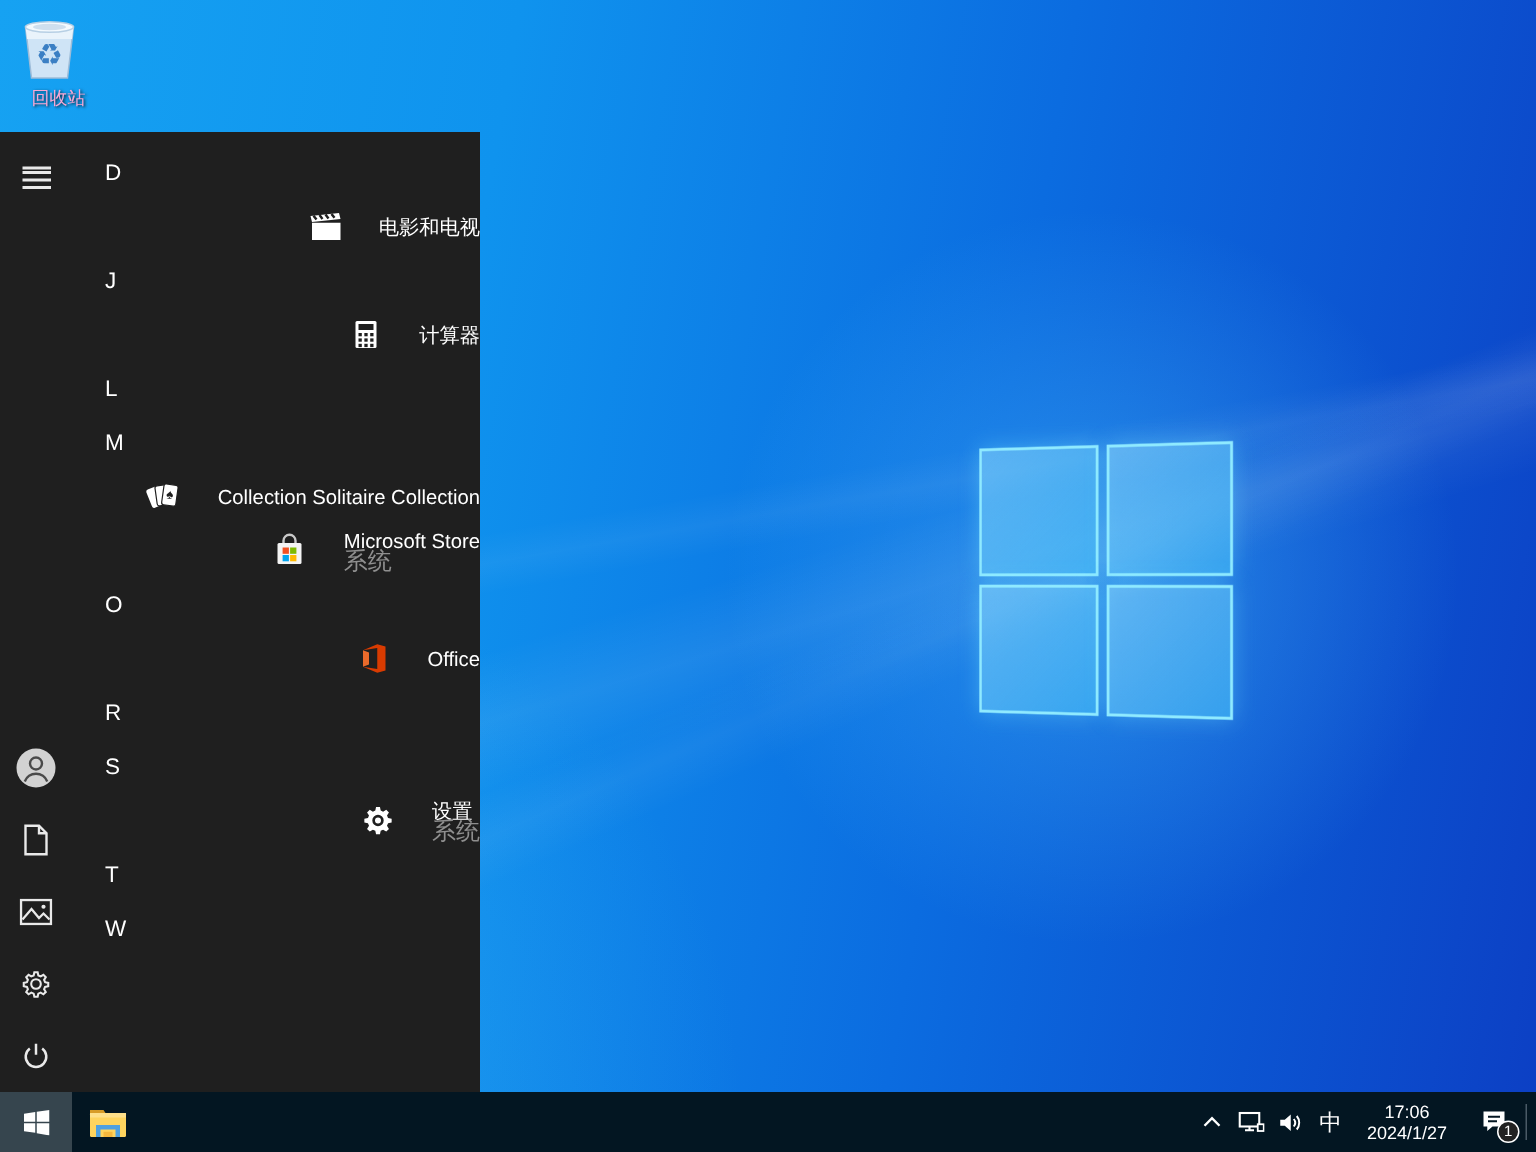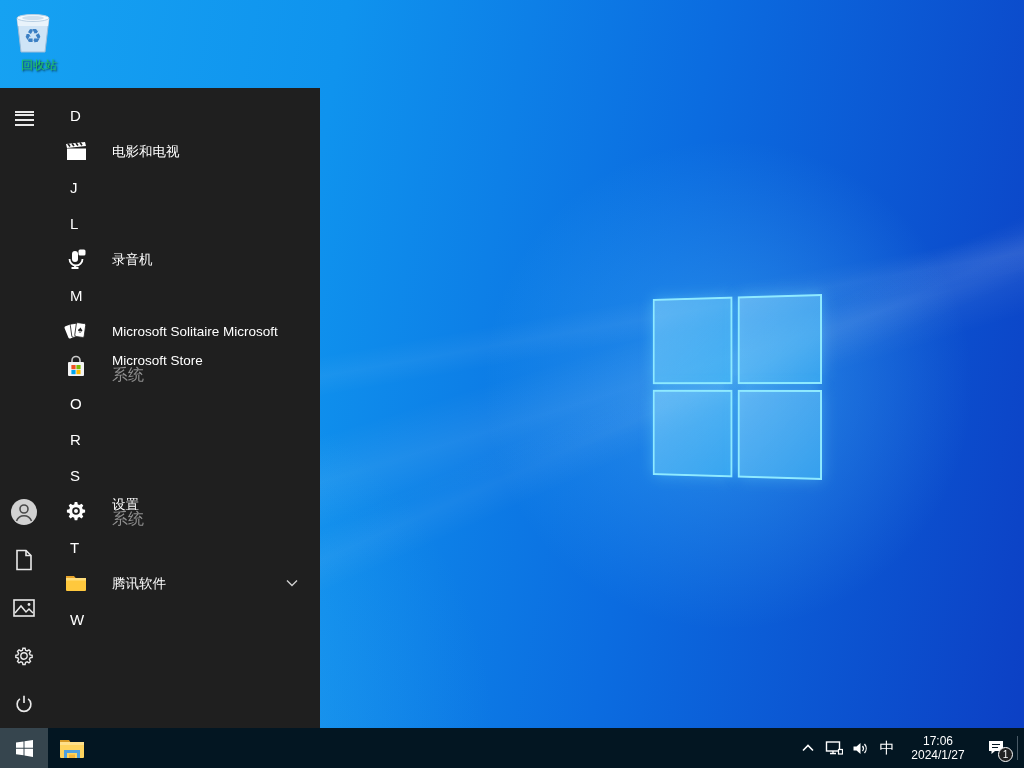--- a/index.html
+++ b/index.html
@@ -23,34 +23,34 @@
   .win-logo { position:absolute; left:636px; top:294px; width:186px; height:186px;
     transform:perspective(900px) rotateY(-16deg); transform-origin:100% 50%;
     display:grid; grid-template-columns:1fr 1fr; grid-template-rows:1fr 1fr; gap:6px; }
   .pane { border:2px solid #8feaff;
     background:linear-gradient(135deg, rgba(150,225,255,.50), rgba(70,190,248,.62));
     box-shadow:0 0 14px rgba(120,230,255,.35); }
 
   
   .recycle { position:absolute; left:10px; top:8px; width:58px; text-align:center; }
   .recycle .glyph { display:block; margin:0 auto; }
-  .recycle .lbl { display:block; margin-top:1px; color:#22c55e; font-size:12px;
+  .recycle .lbl { display:block; margin-top:1px; color:#f9a8d4; font-size:12px;
     text-shadow:1px 1px 2px rgba(0,0,0,.85); }
 
   
   .start-menu { position:absolute; left:0; top:88px; width:320px; height:640px;
     background:#1f1f1f; display:flex; color:#fff; }
   .rail { width:48px; display:flex; flex-direction:column; align-items:center; }
   .rail .btn { width:48px; height:48px; display:flex; align-items:center; justify-content:center; cursor:pointer; }
   .rail .spacer { flex:1; }
   .hamburger div { width:19px; height:2px; background:#e9e9e9; margin:3px 0; }
   .applist { flex:1; padding-top:9px; overflow:hidden; }
   .row { height:36px; display:flex; align-items:center; }
   .row.letter { padding-left:22px; font-size:15px; }
-  .row.app { padding-left:16px; }
+  .row.app { padding-left:16px;justify-content:flex-end; }
   .row .ic { width:24px; height:24px; margin-right:24px; flex:0 0 24px;
     display:flex; align-items:center; justify-content:center; }
   .row .txt { display:flex; flex-direction:column; justify-content:center; }
   .row .t1 { font-size:13.5px; line-height:15px; color:#fff; }
   .row .t2 { font-size:16px; line-height:13px; color:#8f8f8f; }
   .row .chev { margin-left:auto; margin-right:22px; color:#cfcfcf; }
 
   
   .taskbar { position:absolute; left:0; bottom:0; width:1024px; height:40px;
     background:#031622; display:flex; align-items:stretch; color:#fff; }
@@ -167,52 +167,61 @@
               <rect x="3" y="9.5" width="19" height="11.5" fill="#fff"></rect>
             </svg>
           </span>
           <span class="txt">
             <span class="t1">电影和电视</span>
           </span>
         </div>
         <div class="row letter">
           <span>J</span>
         </div>
+        <div class="row app">
+          <span class="ic">
+            <svg width="24" height="24" viewBox="0 0 24 24">
+              <rect x="5" y="3" width="14" height="18" rx="1" fill="#fff"></rect>
+              <rect x="7" y="5" width="10" height="4" fill="#1f1f1f"></rect>
+              <g fill="#1f1f1f">
+                <rect x="7" y="11" width="2.2" height="2.2"></rect>
+                <rect x="10.9" y="11" width="2.2" height="2.2"></rect>
+                <rect x="14.8" y="11" width="2.2" height="2.2"></rect>
+                <rect x="7" y="14.6" width="2.2" height="2.2"></rect>
+                <rect x="10.9" y="14.6" width="2.2" height="2.2"></rect>
+                <rect x="14.8" y="14.6" width="2.2" height="2.2"></rect>
+                <rect x="7" y="18.2" width="2.2" height="2.2"></rect>
+                <rect x="10.9" y="18.2" width="2.2" height="2.2"></rect>
+                <rect x="14.8" y="18.2" width="2.2" height="2.2"></rect>
+              </g>
+            </svg>
+          </span>
+          <span class="txt">
+            <span class="t1">计算器</span>
+          </span>
+        </div>
         <div class="row letter">
           <span>L</span>
-        </div>
-        <div class="row app">
-          <span class="ic">
-            <svg width="24" height="24" viewBox="0 0 24 24">
-              <rect x="8" y="4" width="6" height="11" rx="3" fill="#fff"></rect>
-              <path d="M5.5 12 a6.5 6.5 0 0 0 13 0" fill="none" stroke="#fff" stroke-width="1.8"></path>
-              <path d="M11 18.5 V21 M7.5 21 H14.5" stroke="#fff" stroke-width="1.8"></path>
-              <rect x="14.5" y="2.5" width="7" height="6" rx="1.5" fill="#fff"></rect>
-            </svg>
-          </span>
-          <span class="txt">
-            <span class="t1">录音机</span>
-          </span>
         </div>
         <div class="row letter">
           <span>M</span>
         </div>
         <div class="row app">
           <span class="ic">
             <svg width="24" height="24" viewBox="0 0 24 24">
               <g>
                 <rect x="2" y="6" width="9" height="13" rx="1.5" fill="#fff" transform="rotate(-22 6 12)"></rect>
                 <rect x="7" y="4.5" width="9" height="13.5" rx="1.5" fill="#fff" stroke="#1f1f1f" stroke-width=".8" transform="rotate(-8 11 11)"></rect>
                 <rect x="11.5" y="4" width="9.5" height="14" rx="1.5" fill="#fff" stroke="#1f1f1f" stroke-width=".8" transform="rotate(8 16 11)"></rect>
                 <text x="16.2" y="13.5" font-size="9" text-anchor="middle" fill="#1f1f1f" transform="rotate(8 16 11)">♠</text>
               </g>
             </svg>
           </span>
           <span class="txt">
-            <span class="t1">Microsoft Solitaire Microsoft</span>
+            <span class="t1">Collection Solitaire Collection</span>
           </span>
         </div>
         <div class="row app">
           <span class="ic">
             <svg width="24" height="24" viewBox="0 0 24 24">
               <path d="M8 7 V5.5 a4 4 0 0 1 8 0 V7" fill="none" stroke="#c9c9c9" stroke-width="1.6"></path>
               <rect x="4" y="7" width="16" height="14" rx="1" fill="#f4f4f4"></rect>
               <rect x="7.4" y="10" width="4.2" height="4.2" fill="#F25022"></rect>
               <rect x="12.4" y="10" width="4.2" height="4.2" fill="#7FBA00"></rect>
               <rect x="7.4" y="15" width="4.2" height="4.2" fill="#00A4EF"></rect>
@@ -220,56 +229,50 @@
             </svg>
           </span>
           <span class="txt">
             <span class="t1">Microsoft Store</span>
             <span class="t2">系统</span>
           </span>
         </div>
         <div class="row letter">
           <span>O</span>
         </div>
+        <div class="row app">
+          <span class="ic">
+            <svg width="24" height="24" viewBox="0 0 24 24">
+              <path d="M5 6.5 L14.5 2.5 L20 4 V20 L14.5 21.5 L5 17.5 L14.5 19 V5 Z" fill="#D83B01"></path>
+              <path d="M5 6.5 V17.5 L9 16 V8 Z" fill="#EA6A2B"></path>
+            </svg>
+          </span>
+          <span class="txt">
+            <span class="t1">Office</span>
+          </span>
+        </div>
         <div class="row letter">
           <span>R</span>
         </div>
         <div class="row letter">
           <span>S</span>
         </div>
         <div class="row app">
           <span class="ic">
             <svg width="24" height="24" viewBox="0 0 24 24">
               <path fill="#fff" d="M12 8.2 a3.8 3.8 0 1 0 0 7.6 a3.8 3.8 0 0 0 0-7.6 Z M12 10 a2 2 0 1 1 0 4 a2 2 0 0 1 0-4 Z M10.7 3 h2.6 l.5 2.4 1.6.7 2.1-1.3 1.8 1.8-1.3 2.1.7 1.6 2.4.5 v2.6 l-2.4.5-.7 1.6 1.3 2.1-1.8 1.8-2.1-1.3-1.6.7-.5 2.4 h-2.6 l-.5-2.4-1.6-.7-2.1 1.3-1.8-1.8 1.3-2.1-.7-1.6-2.4-.5 v-2.6 l2.4-.5.7-1.6-1.3-2.1 1.8-1.8 2.1 1.3 1.6-.7 Z" fill-rule="evenodd"></path>
             </svg>
           </span>
           <span class="txt">
             <span class="t1">设置</span>
             <span class="t2">系统</span>
           </span>
         </div>
         <div class="row letter">
           <span>T</span>
-        </div>
-        <div class="row app">
-          <span class="ic">
-            <svg width="24" height="24" viewBox="0 0 24 24">
-              <path d="M2 5 H10 L12.5 8 H2 Z" fill="#e8a42a"></path>
-              <rect x="2" y="7" width="20" height="13" rx="1" fill="#FFC83D"></rect>
-              <rect x="2" y="7" width="20" height="2.5" fill="#ffdd7a"></rect>
-            </svg>
-          </span>
-          <span class="txt">
-            <span class="t1">腾讯软件</span>
-          </span>
-          <span class="chev">
-            <svg width="12" height="8" viewBox="0 0 12 8">
-              <path d="M1 1.5 L6 6.5 L11 1.5" fill="none" stroke="#cfcfcf" stroke-width="1.4"></path>
-            </svg>
-          </span>
         </div>
         <div class="row letter">
           <span>W</span>
         </div>
       </div>
   </div>
 
   <div class="taskbar">
     <div class="tb-btn tb-start">
       <svg width="17" height="17" viewBox="0 0 17 17">

